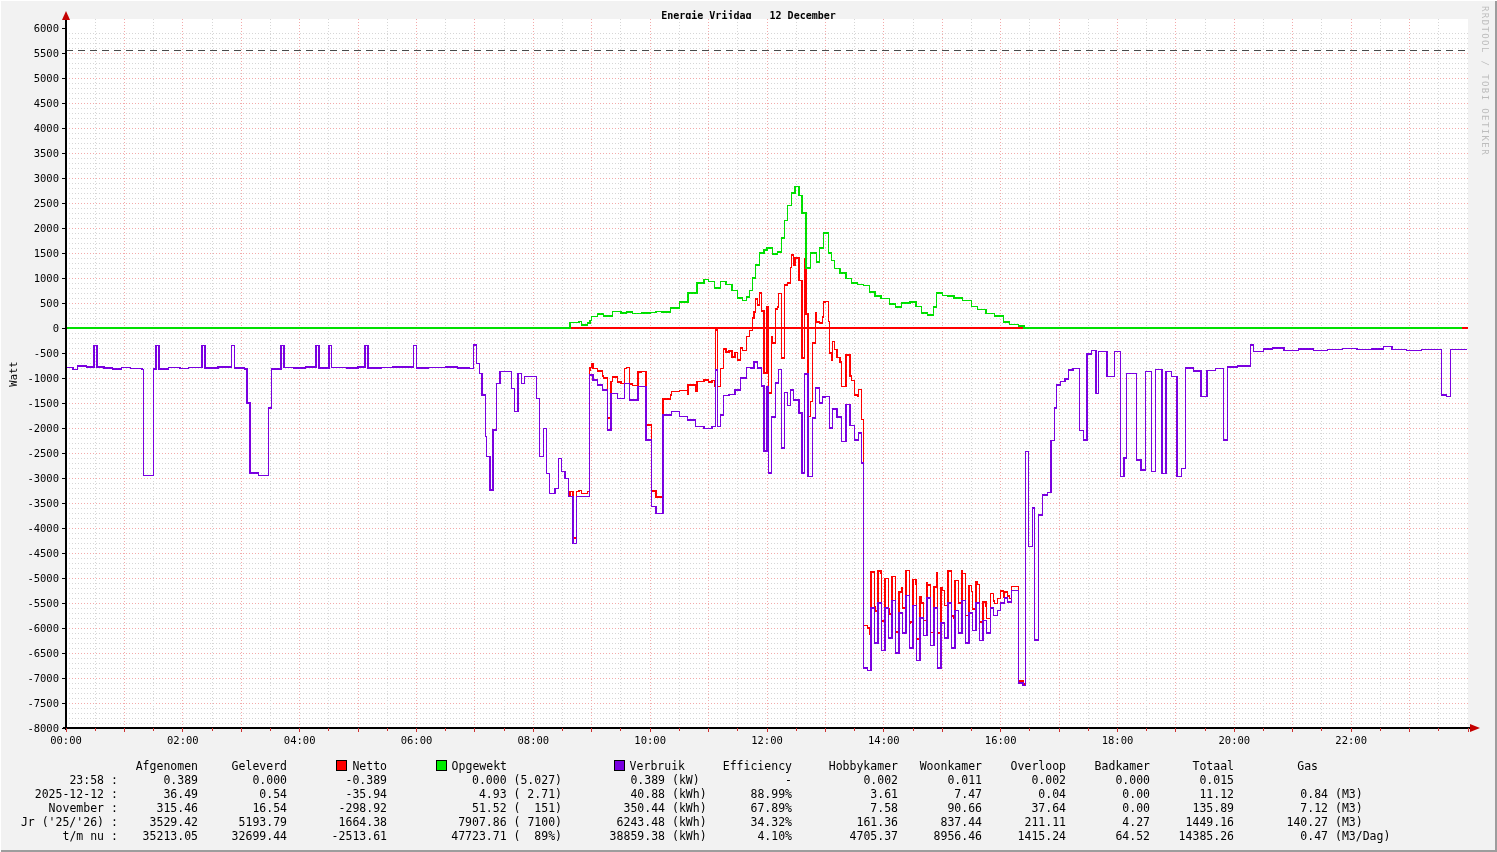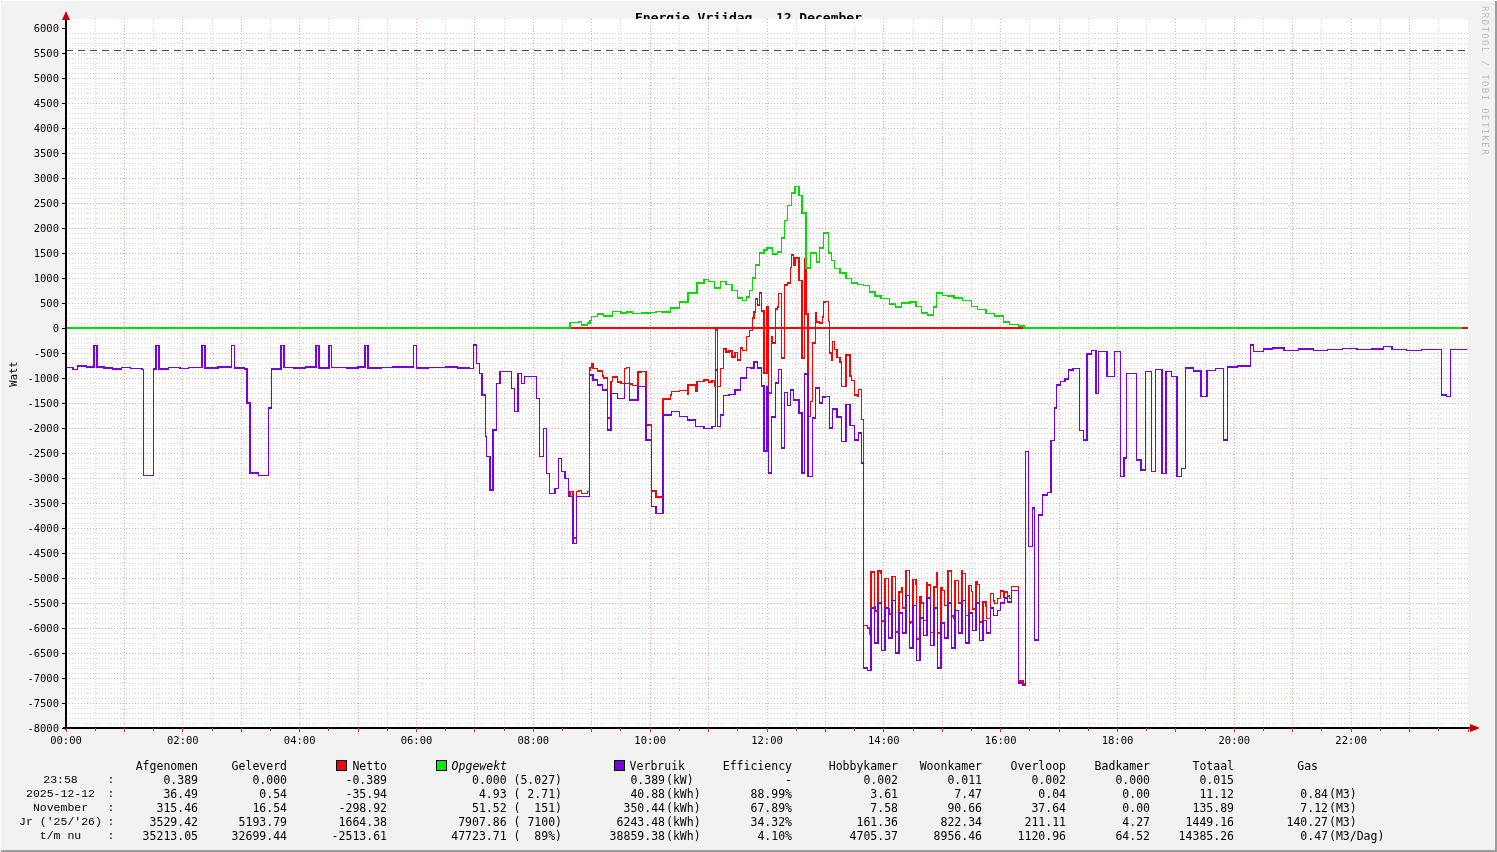--- a/index.html
+++ b/index.html
@@ -1,36 +1,36 @@
 <!DOCTYPE html>
 <html><head>
 <meta charset="utf-8">
 <style>
   html,body{margin:0;padding:0;background:#888;}
   #screen{position:relative;width:1497px;height:852px;background:#f2f2f2;overflow:hidden;
           font-family:"DejaVu Sans Mono","Liberation Mono",monospace;color:#000;
           box-shadow:inset 1px 1px 0 #ffffff, inset -2px -2px 0 #9d9d9d;}
   #title{position:absolute;top:10px;left:0;width:100%;text-align:center;
-         font-size:13px;font-weight:bold;white-space:pre;}
+         font-size:10px;font-weight:bold;white-space:pre;}
   #ylabel{position:absolute;left:-15px;top:368px;width:56px;text-align:center;
           font-size:10.5px;transform:rotate(-90deg);}
   #credit{position:absolute;left:1490px;top:6px;font-size:9px;letter-spacing:1.4px;
           color:#bdbdbd;transform:rotate(90deg);transform-origin:0 0;white-space:pre;}
   #chart-svg{position:absolute;left:0;top:0;}
   
   #stats{position:absolute;left:0;top:759px;width:1497px;padding-left:17px;
          font-size:11.5px;line-height:14px;}
   .trow{display:grid;white-space:pre;
         grid-template-columns:87px 14px 80px 89px 100px 175px 103px 50px 77px 106px 84px 84px 84px 84px 94px 102px;}
   .trow span{text-align:right;overflow:visible;}
-  .trow .l{text-align:center;font-family:Liberation Mono, monospace;}
-  .trow .u{text-align:left;padding-left:1px;}
+  .trow .l{text-align:right;}
+  .trow .u{text-align:left;padding-left:7px;}
   .sq{display:inline-block;width:9px;height:9px;border:1px solid #000;
       margin-right:5px;vertical-align:-1px;}
-  .hdr-opg{padding-right:55px;font-style:italic;}
+  .hdr-opg{padding-right:55px;}
   .hdr-verb{grid-column:7 / span 2;padding-right:30px;}
   .hdr-gas{padding-right:10px;}
 </style>
 </head>
 <body>
 
 <div id="screen">
   <div id="title">Energie Vrijdag   12 December</div>
   <div id="ylabel">Watt</div>
   <div id="credit">RRDTOOL / TOBI OETIKER</div>
@@ -367,17 +367,17 @@
       <span>Overloop</span>
       <span>Badkamer</span>
       <span>Totaal</span>
       <span class="hdr-gas">Gas</span>
       <span></span>
     </div>
     <div id="stats-body">
         <div class="trow"><span class="l">23:58</span><span class="l">:</span><span>0.389</span><span>0.000</span><span>-0.389</span><span>0.000 (5.027)</span><span>0.389</span><span class="u">(kW)</span><span>-</span><span>0.002</span><span>0.011</span><span>0.002</span><span>0.000</span><span>0.015</span><span></span><span class="u"></span></div>
         <div class="trow"><span class="l">2025-12-12</span><span class="l">:</span><span>36.49</span><span>0.54</span><span>-35.94</span><span>4.93 ( 2.71)</span><span>40.88</span><span class="u">(kWh)</span><span>88.99%</span><span>3.61</span><span>7.47</span><span>0.04</span><span>0.00</span><span>11.12</span><span>0.84</span><span class="u">(M3)</span></div>
         <div class="trow"><span class="l">November</span><span class="l">:</span><span>315.46</span><span>16.54</span><span>-298.92</span><span>51.52 (  151)</span><span>350.44</span><span class="u">(kWh)</span><span>67.89%</span><span>7.58</span><span>90.66</span><span>37.64</span><span>0.00</span><span>135.89</span><span>7.12</span><span class="u">(M3)</span></div>
-        <div class="trow"><span class="l">Jr ('25/'26)</span><span class="l">:</span><span>3529.42</span><span>5193.79</span><span>1664.38</span><span>7907.86 ( 7100)</span><span>6243.48</span><span class="u">(kWh)</span><span>34.32%</span><span>161.36</span><span>822.34</span><span>211.11</span><span>4.27</span><span>1449.16</span><span>140.27</span><span class="u">(M3)</span></div>
-        <div class="trow"><span class="l">t/m nu</span><span class="l">:</span><span>35213.05</span><span>32699.44</span><span>-2513.61</span><span>47723.71 (  89%)</span><span>38859.38</span><span class="u">(kWh)</span><span>4.10%</span><span>4705.37</span><span>8956.46</span><span>1120.96</span><span>64.52</span><span>14385.26</span><span>0.47</span><span class="u">(M3/Dag)</span></div>
+        <div class="trow"><span class="l">Jr ('25/'26)</span><span class="l">:</span><span>3529.42</span><span>5193.79</span><span>1664.38</span><span>7907.86 ( 7100)</span><span>6243.48</span><span class="u">(kWh)</span><span>34.32%</span><span>161.36</span><span>837.44</span><span>211.11</span><span>4.27</span><span>1449.16</span><span>140.27</span><span class="u">(M3)</span></div>
+        <div class="trow"><span class="l">t/m nu</span><span class="l">:</span><span>35213.05</span><span>32699.44</span><span>-2513.61</span><span>47723.71 (  89%)</span><span>38859.38</span><span class="u">(kWh)</span><span>4.10%</span><span>4705.37</span><span>8956.46</span><span>1415.24</span><span>64.52</span><span>14385.26</span><span>0.47</span><span class="u">(M3/Dag)</span></div>
       </div>
   </div>
 </div>
 
 </body></html>

